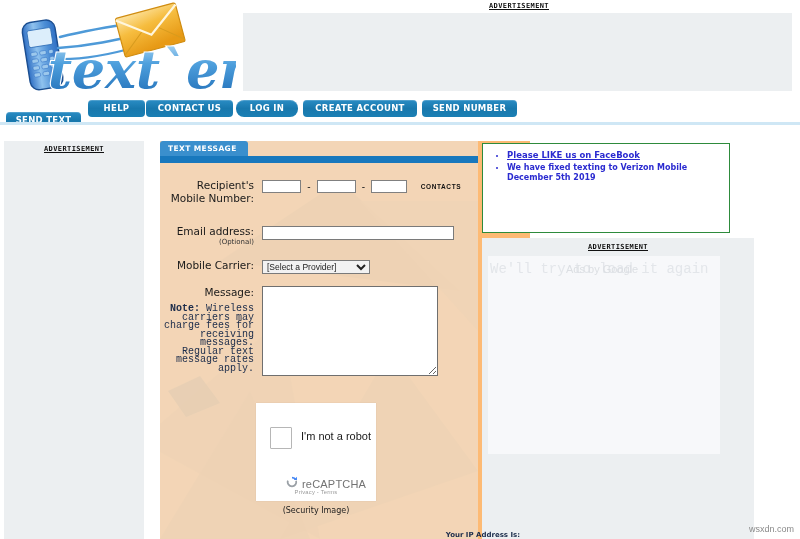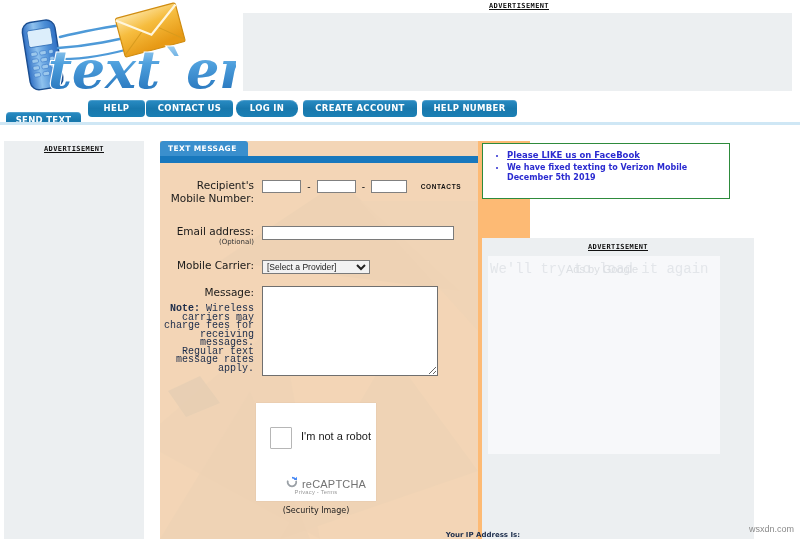--- a/index.html
+++ b/index.html
@@ -341,21 +341,21 @@
     line-height: 9px;
     z-index: 6;
   }
 
   
   .notice {
     position: absolute;
     left: 482px;
     top: 18px;
     width: 248px;
-    height: 56px;
+    height: 90px;
     border: 1px solid #2e8b3c;
     background: #ffffff;
     box-sizing: border-box;
   }
   .notice ul {
     margin: 6px 0 0 0;
     padding-left: 24px;
     list-style: disc;
   }
   .notice li {
@@ -498,21 +498,21 @@
     <div class="ad-box-top"></div>
   </div>
 </div>
 
 <div class="navbar">
   <div class="nav-btn" style="left:6px;width:75px;margin-top:12px;">SEND TEXT</div>
   <div class="nav-btn" style="left:88px;width:57px;">HELP</div>
   <div class="nav-btn" style="left:146px;width:87px;">CONTACT US</div>
   <div class="nav-btn" style="left:236px;width:62px;border-radius:8px;">LOG IN</div>
   <div class="nav-btn" style="left:303px;width:114px;">CREATE ACCOUNT</div>
-  <div class="nav-btn" style="left:422px;width:95px;">HELP NUMBER</div>
+  <div class="nav-btn" style="left:422px;width:95px;">SEND NUMBER</div>
 </div>
 <div class="nav-rule"></div>
 
 <div class="content">
 
   <div class="left-ad"></div>
   <div class="left-ad-label">ADVERTISEMENT</div>
 
   <div class="form-panel">
 

